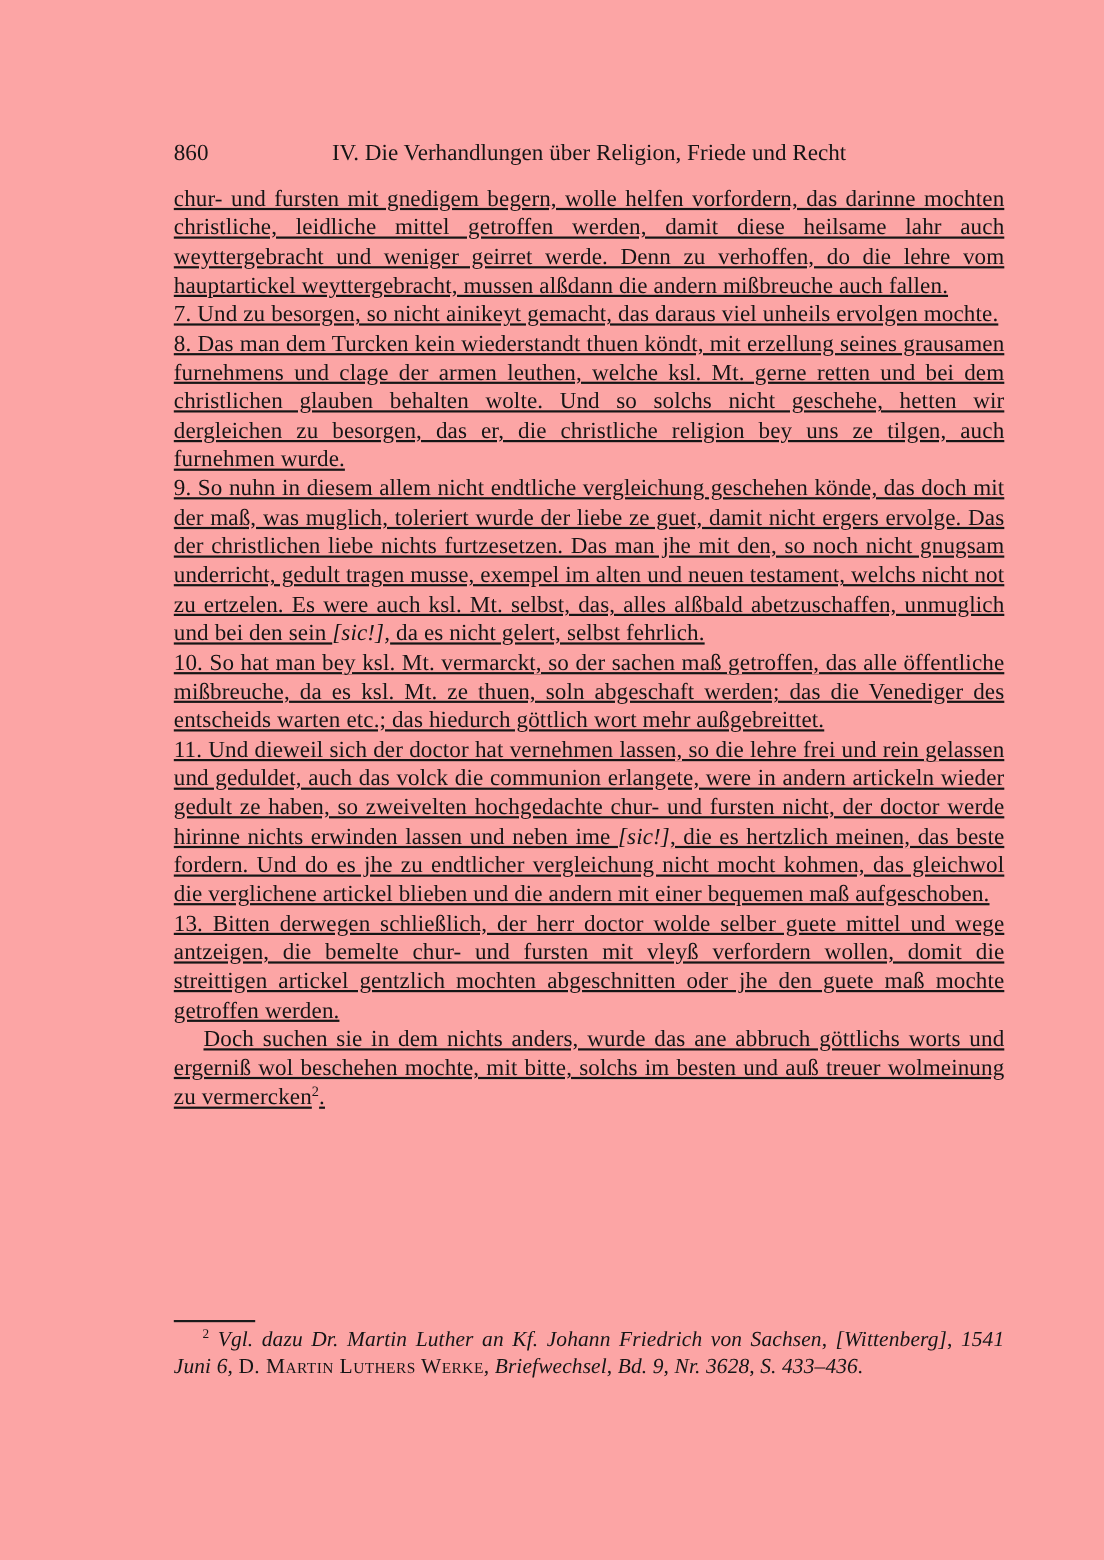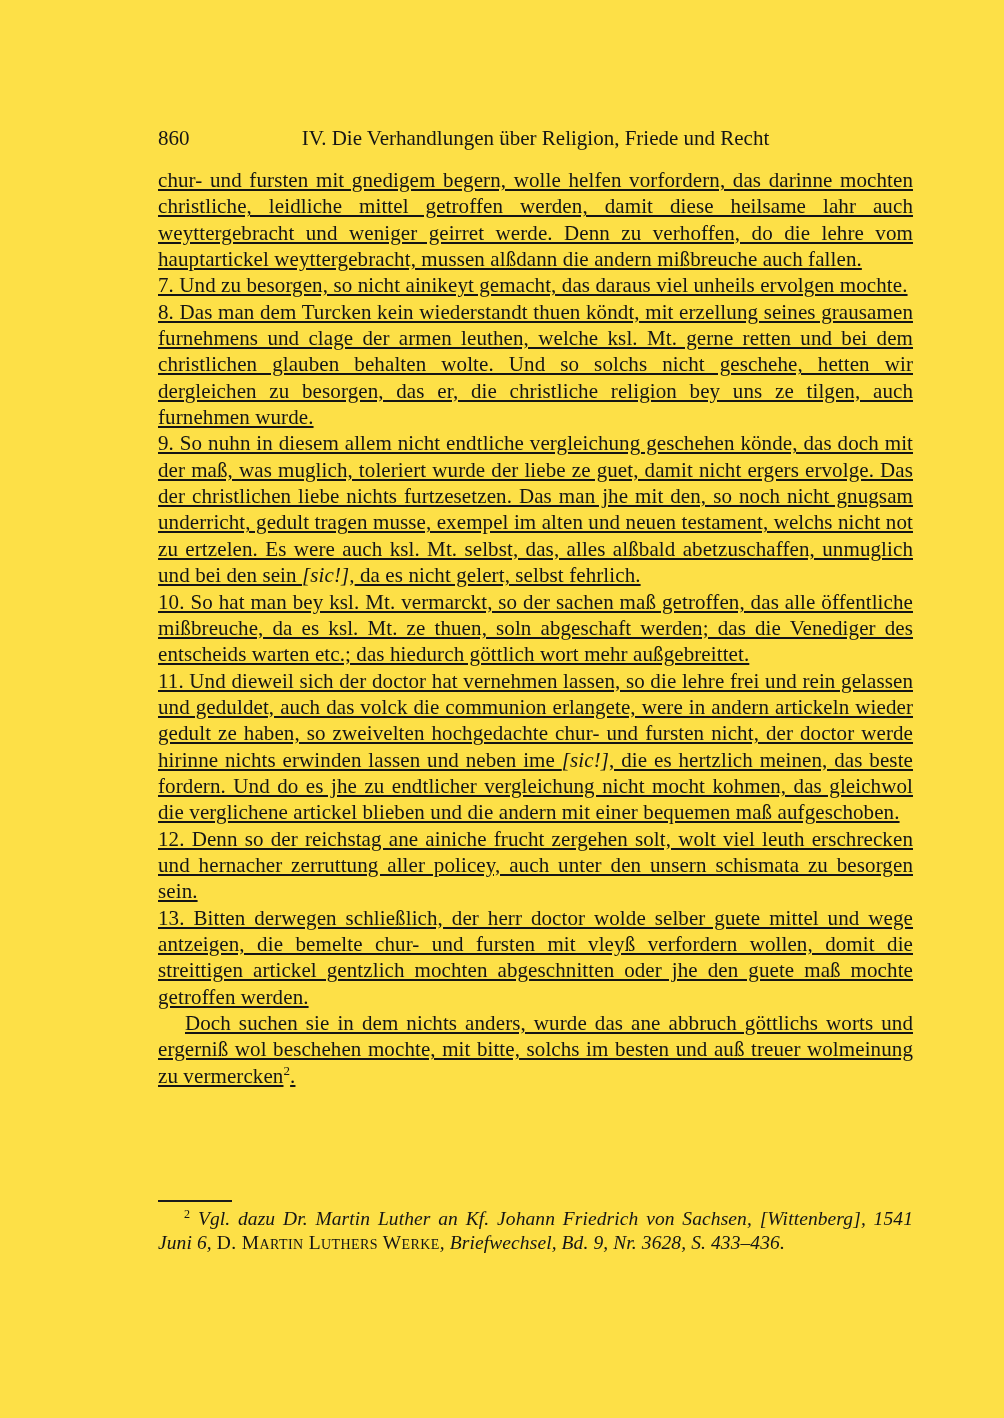--- a/index.html
+++ b/index.html
@@ -1,21 +1,21 @@
 <!DOCTYPE html>
 <html><head>
 <meta charset="utf-8">
 <style>
   * { margin: 0; padding: 0; box-sizing: border-box; }
   html, body { background: #ffffff; }
   .page {
     position: relative;
     width: 1004px;
     height: 1418px;
-    background: #fde047;
+    background: #fca5a5;
     font-family: "Liberation Serif", "DejaVu Serif", serif;
     color: #151515;
     overflow: hidden;
   }
   .content {
     position: absolute;
     left: 158px;
     top: 83px;
     width: 755px;
   }
@@ -81,21 +81,20 @@
       <span class="running-title">IV. Die Verhandlungen über Religion, Friede und Recht</span>
     </header>
 
     <main class="body-text" id="paragraphs">
         <p class="para"><span class="seg-normal">chur- und fursten mit gnedigem begern, wolle helfen vorfordern, das darinne mochten christliche, leidliche mittel getroffen werden, damit diese heilsame lahr auch weyttergebracht und weniger geirret werde. Denn zu verhoffen, do die lehre vom hauptartickel weyttergebracht, mussen alßdann die andern mißbreuche auch fallen.</span></p>
         <p class="para"><span class="seg-normal">7. Und zu besorgen, so nicht ainikeyt gemacht, das daraus viel unheils ervolgen mochte.</span></p>
         <p class="para"><span class="seg-normal">8. Das man dem Turcken kein wiederstandt thuen köndt, mit erzellung seines grausamen furnehmens und clage der armen leuthen, welche ksl. Mt. gerne retten und bei dem christlichen glauben behalten wolte. Und so solchs nicht geschehe, hetten wir dergleichen zu besorgen, das er, die christliche religion bey uns ze tilgen, auch furnehmen wurde.</span></p>
         <p class="para"><span class="seg-normal">9. So nuhn in diesem allem nicht endtliche vergleichung geschehen könde, das doch mit der maß, was muglich, toleriert wurde der liebe ze guet, damit nicht ergers ervolge. Das der christlichen liebe nichts furtzesetzen. Das man jhe mit den, so noch nicht gnugsam underricht, gedult tragen musse, exempel im alten und neuen testament, welchs nicht not zu ertzelen. Es were auch ksl. Mt. selbst, das, alles alßbald abetzuschaffen, unmuglich und bei den sein </span><span class="seg-italic">[sic!],</span><span class="seg-normal"> da es nicht gelert, selbst fehrlich.</span></p>
         <p class="para"><span class="seg-normal">10. So hat man bey ksl. Mt. vermarckt, so der sachen maß getroffen, das alle öffentliche mißbreuche, da es ksl. Mt. ze thuen, soln abgeschaft werden; das die Venediger des entscheids warten etc.; das hiedurch göttlich wort mehr außgebreittet.</span></p>
         <p class="para"><span class="seg-normal">11. Und dieweil sich der doctor hat vernehmen lassen, so die lehre frei und rein gelassen und geduldet, auch das volck die communion erlangete, were in andern artickeln wieder gedult ze haben, so zweivelten hochgedachte chur- und fursten nicht, der doctor werde hirinne nichts erwinden lassen und neben ime </span><span class="seg-italic">[sic!]</span><span class="seg-normal">, die es hertzlich meinen, das beste fordern. Und do es jhe zu endtlicher vergleichung nicht mocht kohmen, das gleichwol die verglichene artickel blieben und die andern mit einer bequemen maß aufgeschoben.</span></p>
-        <p class="para"><span class="seg-normal">12. Denn so der reichstag ane ainiche frucht zergehen solt, wolt viel leuth erschrecken und hernacher zerruttung aller policey, auch unter den unsern schismata zu besorgen sein.</span></p>
         <p class="para"><span class="seg-normal">13. Bitten derwegen schließlich, der herr doctor wolde selber guete mittel und wege antzeigen, die bemelte chur- und fursten mit vleyß verfordern wollen, domit die streittigen artickel gentzlich mochten abgeschnitten oder jhe den guete maß mochte getroffen werden.</span></p>
         <p class="para indented"><span class="seg-normal">Doch suchen sie in dem nichts anders, wurde das ane abbruch göttlichs worts und ergerniß wol beschehen mochte, mit bitte, solchs im besten und auß treuer wolmeinung zu vermercken</span><sup class="seg-sup">2</sup><span class="seg-normal">.</span></p>
       </main>
 
     <footer class="footnote-area">
       <div class="footnote-rule"></div>
       <p class="footnote" id="footnote"><sup class="seg-sup">2</sup> <span class="seg-italic">Vgl. dazu Dr. Martin Luther an Kf. Johann Friedrich von Sachsen, [Wittenberg], 1541 Juni 6, </span><span class="seg-smallcaps">D. Martin Luthers Werke</span><span class="seg-italic">, Briefwechsel, Bd. 9, Nr. 3628, S. 433–436.</span></p>
     </footer>
 
   </div>

